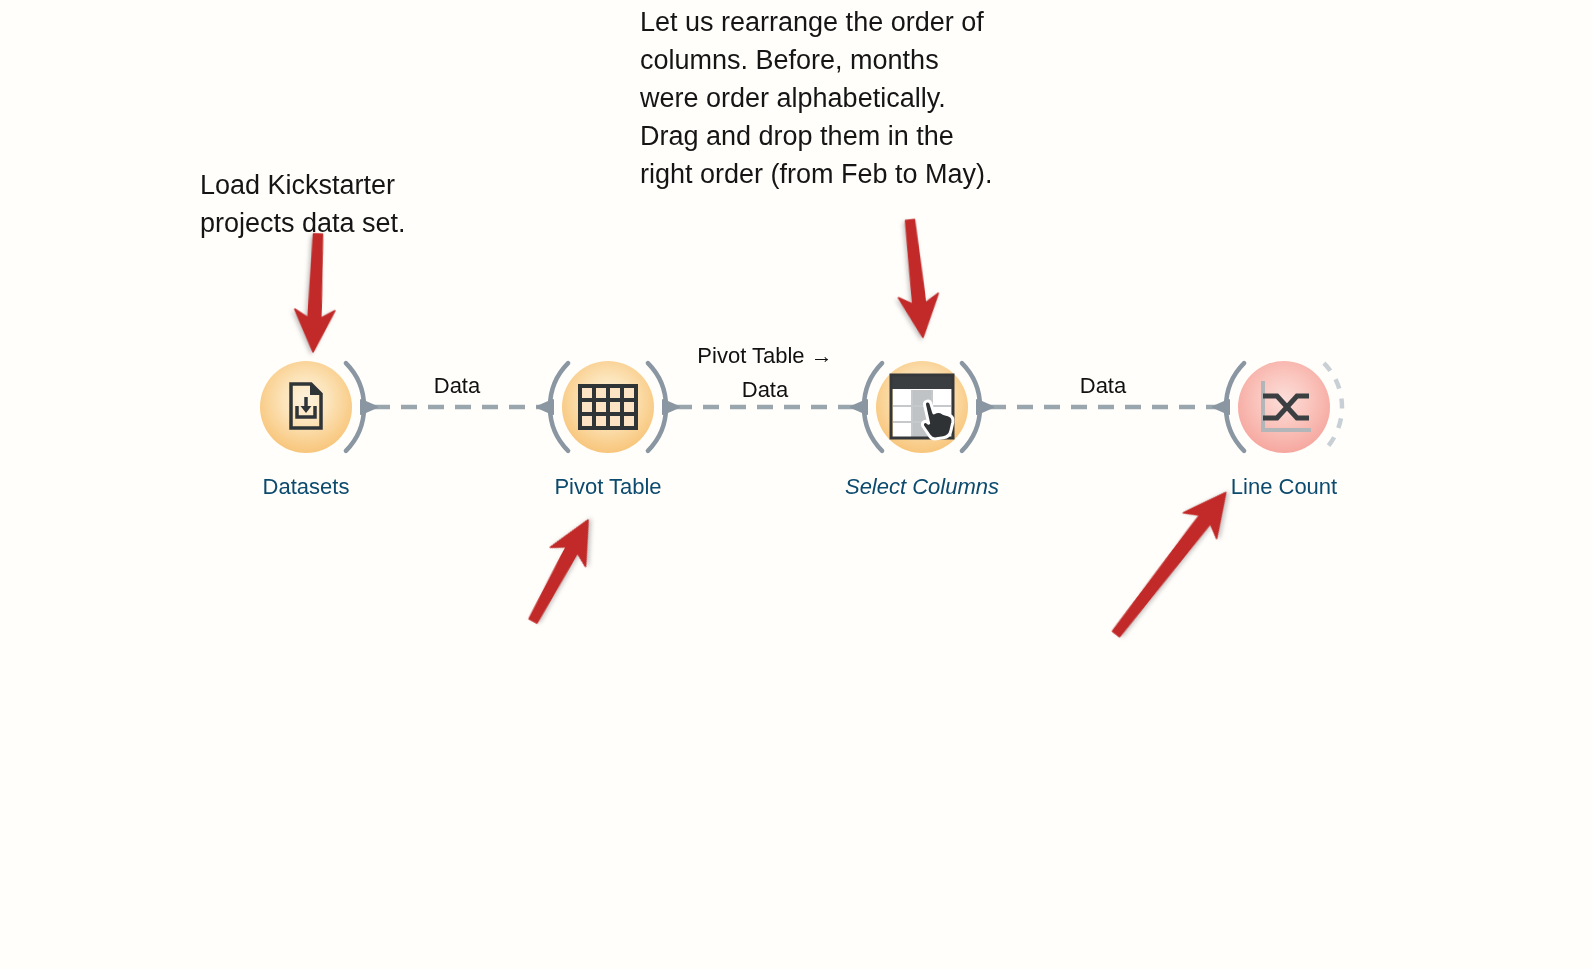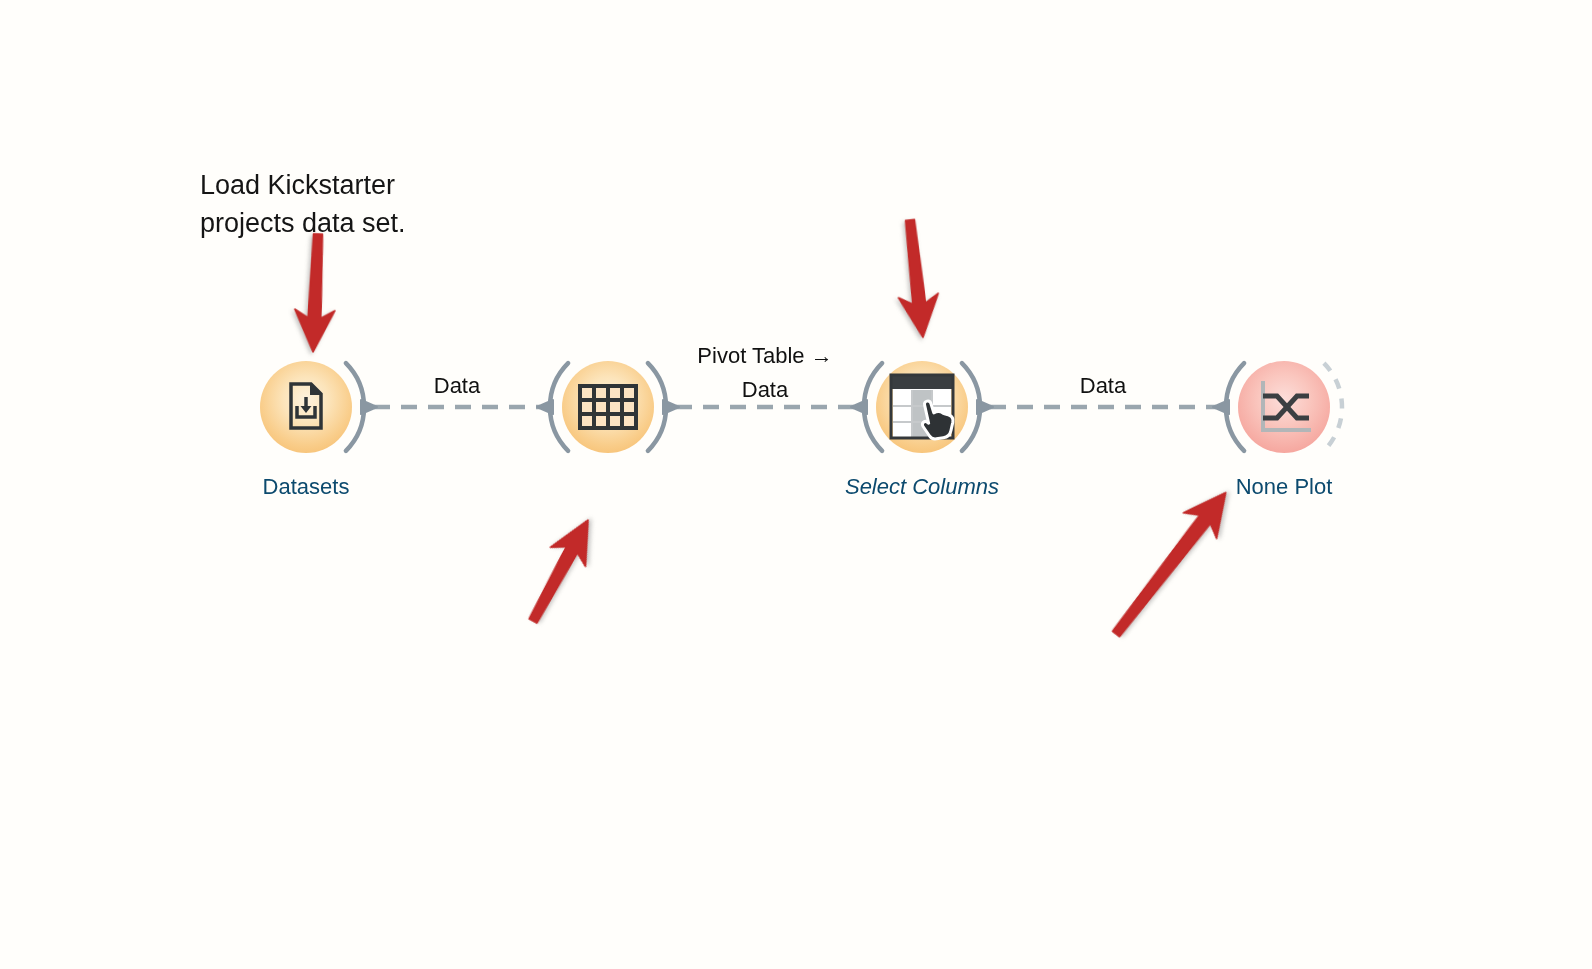--- a/index.html
+++ b/index.html
@@ -114,25 +114,31 @@
 
     <path class="red-arrow" transform="translate(318,234) rotate(92.4)" d="M 0,-4.5 L 84,-6.5 L 76,-20 L 118,0 L 76,20 L 84,6.5 L 0,4.5 Z"></path>
     <path class="red-arrow" transform="translate(910,220) rotate(83.7)" d="M 0,-4.5 L 84,-6.5 L 76,-20 L 118,0 L 76,20 L 84,6.5 L 0,4.5 Z"></path>
     <path class="red-arrow" transform="translate(533,621) rotate(-61.4)" d="M 0,-4.5 L 81,-6.5 L 73,-20 L 115,0 L 73,20 L 81,6.5 L 0,4.5 Z"></path>
     <path class="red-arrow" transform="translate(1116,634) rotate(-52.2)" d="M 0,-4.5 L 145,-7 L 137,-21 L 179,0 L 137,21 L 145,7 L 0,4.5 Z"></path>
   </svg>
 
   <div class="annotation" style="left:200px;top:135px;width:300px;margin-top:31px;">Load Kickstarter
 projects data set.</div>
 
+  <div class="annotation" style="left:640px;top:3px;width:470px;">Let us rearrange the order of
+columns. Before, months
+were order alphabetically.
+Drag and drop them in the
+right order (from Feb to May).</div>
 
 
 
   <div class="node-label" style="left:176px;top:474px;">Datasets</div>
+  <div class="node-label" style="left:478px;top:474px;">Pivot Table</div>
   <div class="node-label" style="left:792px;top:474px;font-style:italic;">Select Columns</div>
-  <div class="node-label" style="left:1154px;top:474px;">None Plot</div>
+  <div class="node-label" style="left:1154px;top:474px;">Line Count</div>
 
   <div class="link-label" style="left:347px;top:369px;">Data</div>
   <div class="link-label" style="left:655px;top:339px;">Pivot Table →
 Data</div>
   <div class="link-label" style="left:993px;top:369px;">Data</div>
 
 </div>
 
 </body></html>

